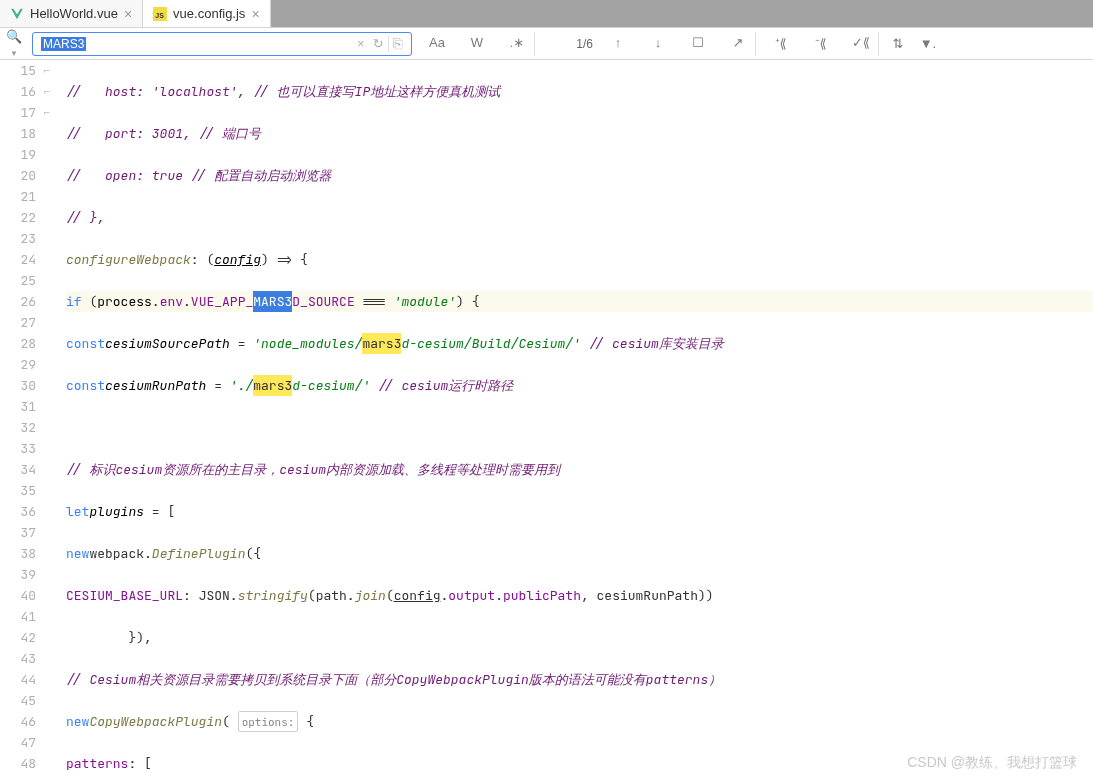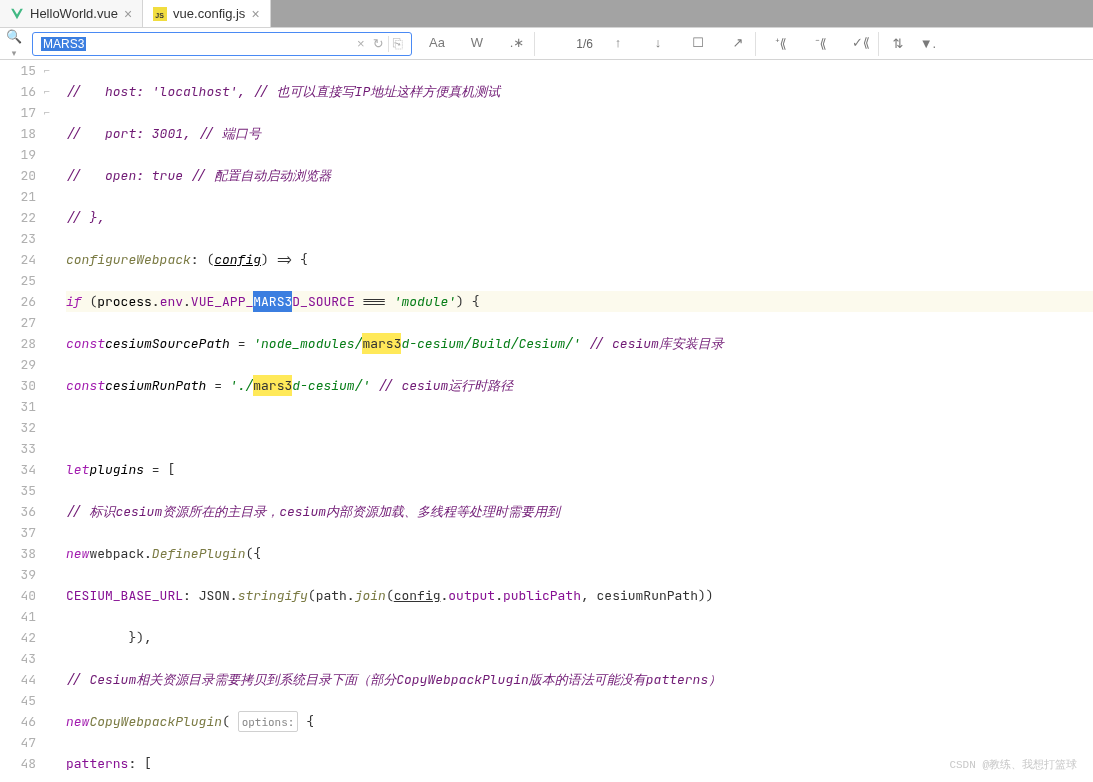--- a/index.html
+++ b/index.html
@@ -19,32 +19,32 @@
     .find-count { min-width: 50px; text-align: right; color: #666; font-size: 12px; }
     .icon-btn { width: 22px; height: 22px; display: inline-flex; align-items: center; justify-content: center; color: #7a7a7a; cursor: pointer; }
     .editor { display: flex; font-family: "JetBrains Mono", Consolas, monospace; font-size: 13px; line-height: 21px; }
     .gutter { width: 44px; text-align: right; padding-right: 8px; color: #b0b0b0; user-select: none; background: #fff; }
     .fold-gutter { width: 18px; color: #c0c0c0; }
     .code { flex: 1; white-space: pre; padding-left: 4px; overflow: hidden; }
     .line { height: 21px; display: flex; }
     .line.hl { background: #fcfaed; }
     .ln { display: block; }
     .c-cm { color: #701a75; font-style: italic; }
-    .c-kw { color: #a21caf; font-style: italic; }
+    .c-kw { color: #3b82f6; }
     .c-id { color: #000; }
     .c-fn { color: #7a7a43; font-style: italic; }
     .c-str { color: #067d17; font-style: italic; }
     .c-prop { color: #871094; }
     .c-def { color: #000; font-style: italic; }
     .c-und { text-decoration: underline; }
     .hl-sel { background: #3b7ee0; color: #fff; }
     .hl-m { background: #ffe959; }
     .boxed { border: 1px solid #d0d0d0; padding: 0 3px; border-radius: 2px; font-size: 11px; color: #888; }
     .fold-glyph { color: #bbb; font-size: 10px; }
-    .watermark { position: fixed; bottom: 10px; right: 16px; color: #c8c8c8; font-size: 11px; font-family: Liberation Mono, monospace; }
+    .watermark { position: fixed; bottom: 10px; right: 16px; color: #c8c8c8; font-size: 14px; }
   </style>
 </head>
 <body>
 
 <div class="tab-bar">
   <div class="tab">
     <span class="tab-icon">
         <svg width="14" height="14" viewBox="0 0 24 24">
           <path fill="#41b883" d="M2 3h4l6 10L18 3h4L12 21z"></path>
         </svg>
@@ -169,22 +169,22 @@
   <div class="code">
 <div class="line">  <span class="c-cm">//   host: 'localhost', // 也可以直接写IP地址这样方便真机测试</span></div>
 <div class="line">  <span class="c-cm">//   port: 3001, // 端口号</span></div>
 <div class="line">  <span class="c-cm">//   open: true // 配置自动启动浏览器</span></div>
 <div class="line">  <span class="c-cm">// },</span></div>
 <div class="line">  <span class="c-fn">configureWebpack</span>: (<span class="c-def c-und">config</span>) =&gt; {</div>
 <div class="line hl">    <span class="c-kw">if</span> (<span class="c-id">process</span>.<span class="c-prop">env</span>.<span class="c-prop">VUE_APP_</span><span class="hl-sel">MARS3</span><span class="c-prop">D_SOURCE</span> === <span class="c-str">'module'</span>) {</div>
 <div class="line">      <span class="c-kw">const</span> <span class="c-def">cesiumSourcePath</span> = <span class="c-str">'node_modules/</span><span class="hl-m">mars3</span><span class="c-str">d-cesium/Build/Cesium/'</span><span class="c-cm"> // cesium库安装目录</span></div>
 <div class="line">      <span class="c-kw">const</span> <span class="c-def">cesiumRunPath</span> = <span class="c-str">'./</span><span class="hl-m">mars3</span><span class="c-str">d-cesium/'</span><span class="c-cm"> // cesium运行时路径</span></div>
 <div class="line"> </div>
+<div class="line">        <span class="c-cm">// 标识cesium资源所在的主目录，cesium内部资源加载、多线程等处理时需要用到</span></div>
 <div class="line">      <span class="c-kw">let</span> <span class="c-def">plugins</span> = [</div>
-<div class="line">        <span class="c-cm">// 标识cesium资源所在的主目录，cesium内部资源加载、多线程等处理时需要用到</span></div>
 <div class="line">        <span class="c-kw">new</span> <span>webpack</span>.<span class="c-fn">DefinePlugin</span>({</div>
 <div class="line">          <span class="c-prop">CESIUM_BASE_URL</span>: <span>JSON</span>.<span class="c-fn">stringify</span>(<span>path</span>.<span class="c-fn">join</span>(<span class="c-und">config</span>.<span class="c-prop">output</span>.<span class="c-prop">publicPath</span>, <span>cesiumRunPath</span>))</div>
 <div class="line">        }),</div>
 <div class="line">        <span class="c-cm">// Cesium相关资源目录需要拷贝到系统目录下面（部分CopyWebpackPlugin版本的语法可能没有patterns）</span></div>
 <div class="line">        <span class="c-kw">new</span> <span class="c-fn">CopyWebpackPlugin</span>( <span class="boxed">options:</span> {</div>
 <div class="line">          <span class="c-prop">patterns</span>: [</div>
 
 
 
 

